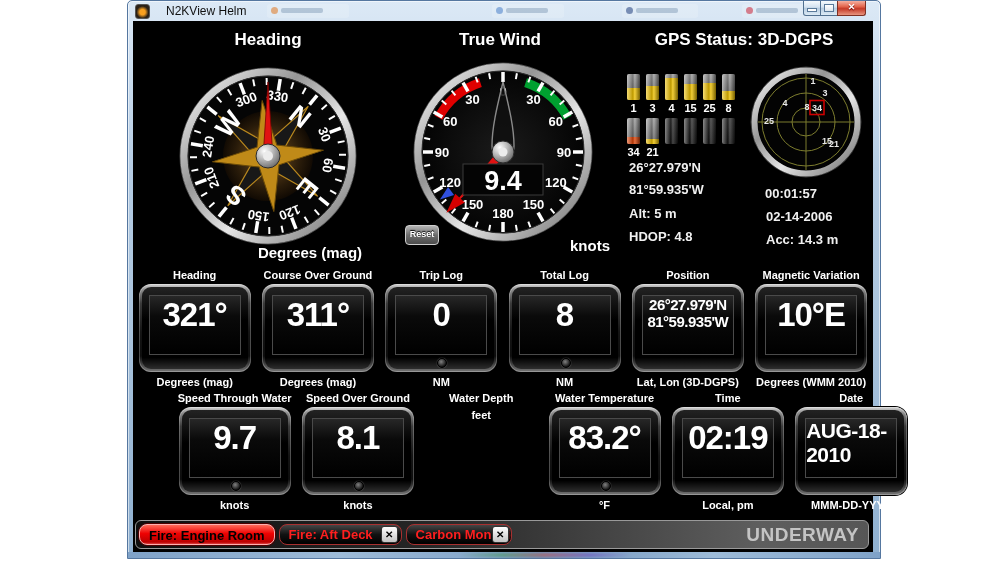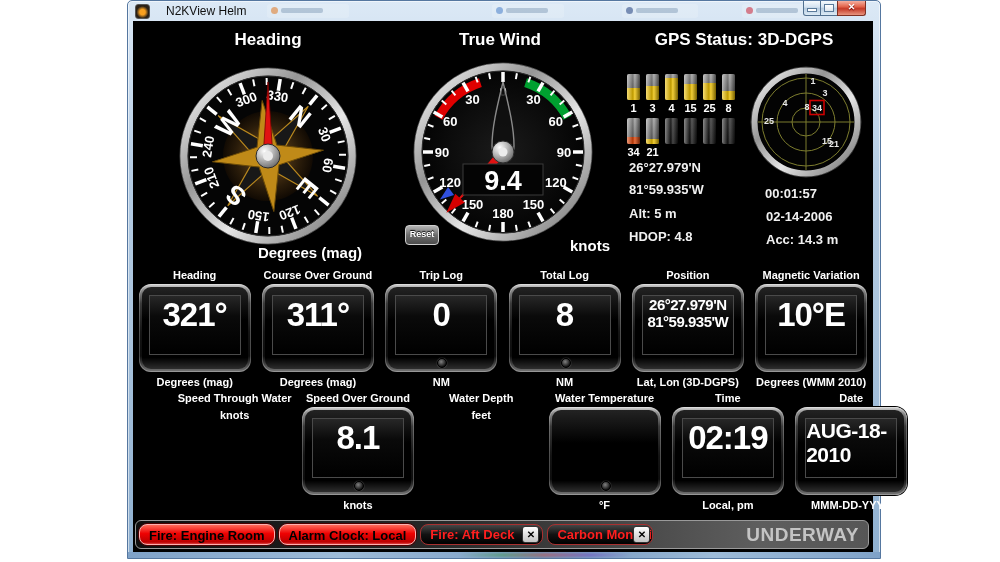--- a/index.html
+++ b/index.html
@@ -457,20 +457,27 @@
             <div class="screen">
               <div class="val-lg">10°E</div>
             </div>
           </div>
           <div class="cell-unit">Degrees (WMM 2010)</div>
         </div>
       </div>
     <div class="disp-row" id="disp-row2" style="top:371px;padding-left:40px;">
         <div class="cell">
           <div class="cell-label">Speed Through Water</div>
+          <div class="dbox">
+            <div class="bez"></div>
+            <div class="screen">
+              <div class="val-lg">9.7</div>
+            </div>
+            <div class="dot"></div>
+          </div>
           <div class="cell-unit">knots</div>
         </div>
         <div class="cell">
           <div class="cell-label">Speed Over Ground</div>
           <div class="dbox">
             <div class="bez"></div>
             <div class="screen">
               <div class="val-lg">8.1</div>
             </div>
             <div class="dot"></div>
@@ -478,20 +485,23 @@
           <div class="cell-unit">knots</div>
         </div>
         <div class="cell">
           <div class="cell-label">Water Depth</div>
           <div class="cell-unit">feet</div>
         </div>
         <div class="cell">
           <div class="cell-label">Water Temperature</div>
           <div class="dbox">
             <div class="bez"></div>
+            <div class="screen">
+              <div class="val-lg">83.2°</div>
+            </div>
             <div class="dot"></div>
           </div>
           <div class="cell-unit">°F</div>
         </div>
         <div class="cell">
           <div class="cell-label">Time</div>
           <div class="dbox">
             <div class="bez"></div>
             <div class="screen">
               <div class="val-lg">02:19</div>
@@ -507,21 +517,20 @@
               <div class="val-md">AUG-18-2010</div>
             </div>
           </div>
           <div class="cell-unit">MMM-DD-YYYY</div>
         </div>
       </div>
 
     <div class="status-bar">
       <div id="alarm-row">
           <div class="alarm active">Fire: Engine Room</div>
-          <div class="alarm active">Alarm Clock: Local</div>
           <div class="alarm ack">
             <span class="txt">Fire: Aft Deck</span>
             <span class="x">✕</span>
           </div>
           <div class="alarm ack trunc">
             <span class="txt">Carbon Monoxid</span>
             <span class="x">✕</span>
           </div>
         </div>
       <div class="underway">UNDERWAY</div>

